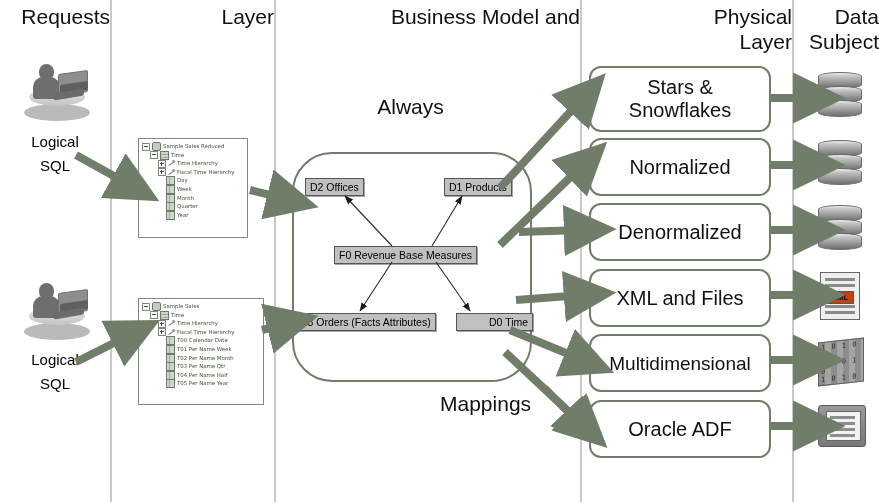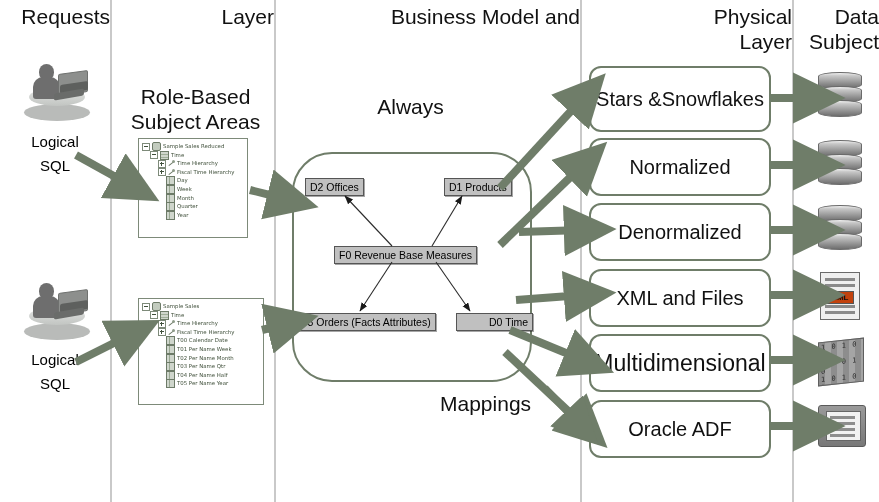--- a/index.html
+++ b/index.html
@@ -124,24 +124,20 @@
   <div class="colhead" style="left:582px;top:4px;width:210px;">
     <div>Physical</div>
     <div>Layer</div>
   </div>
 
   <div class="colhead" style="left:794px;top:4px;width:85px;">
     <div>Data</div>
     <div>Subject</div>
   </div>
 
-  <div class="subhead" style="left:118px;top:84px;width:155px;">
-    <div>Role-Based</div>
-    <div>Subject Areas</div>
-  </div>
 
   <div class="subhead" style="left:318px;top:94px;width:185px;">
     <div>Always</div>
   </div>
 
   <div class="subhead" style="left:440px;top:391px;width:120px;text-align:left;">Mappings</div>
 
   <div class="actor" style="left:20px;top:64px;">
     <div class="shadow"></div>
     <div class="discTop"></div>
@@ -200,28 +196,28 @@
   </div>
 
   <div class="bmbox" style="left:292px;top:152px;width:236px;height:226px;"></div>
 
   <div class="ebox" style="left:305px;top:178px;">D2 Offices</div>
   <div class="ebox" style="left:444px;top:178px;">D1 Products</div>
   <div class="ebox" style="left:334px;top:246px;">F0 Revenue Base Measures</div>
   <div class="ebox" style="left:295px;top:313px;">D3 Orders (Facts Attributes)</div>
   <div class="ebox" style="left:456px;top:313px;padding-left:32px;">D0 Time</div>
 
-  <div class="pbox" style="left:589px;top:66px;width:178px;height:62px;flex-direction:row;">
+  <div class="pbox" style="left:589px;top:66px;width:178px;height:62px;flex-direction:column;">
     <div>Stars &amp;</div>
     <div>Snowflakes</div>
   </div>
   <div class="pbox" style="left:589px;top:138px;width:178px;height:54px;">Normalized</div>
   <div class="pbox" style="left:589px;top:203px;width:178px;height:54px;">Denormalized</div>
   <div class="pbox" style="left:589px;top:269px;width:178px;height:54px;">XML and Files</div>
-  <div class="pbox" style="left:589px;top:334px;width:178px;height:54px;font-size:23px;">Multidimensional</div>
+  <div class="pbox" style="left:589px;top:334px;width:178px;height:54px;font-size:19px;">Multidimensional</div>
   <div class="pbox" style="left:589px;top:400px;width:178px;height:54px;">Oracle ADF</div>
 
   <div class="dsicon" style="left:818px;top:72px;width:44px;height:52px;">
     <div class="cyl">
       <div class="seg" style="top:0px;"></div>
       <div class="seg" style="top:14px;"></div>
       <div class="seg" style="top:28px;"></div>
     </div>
   </div>
   <div class="dsicon" style="left:818px;top:140px;width:44px;height:52px;">

